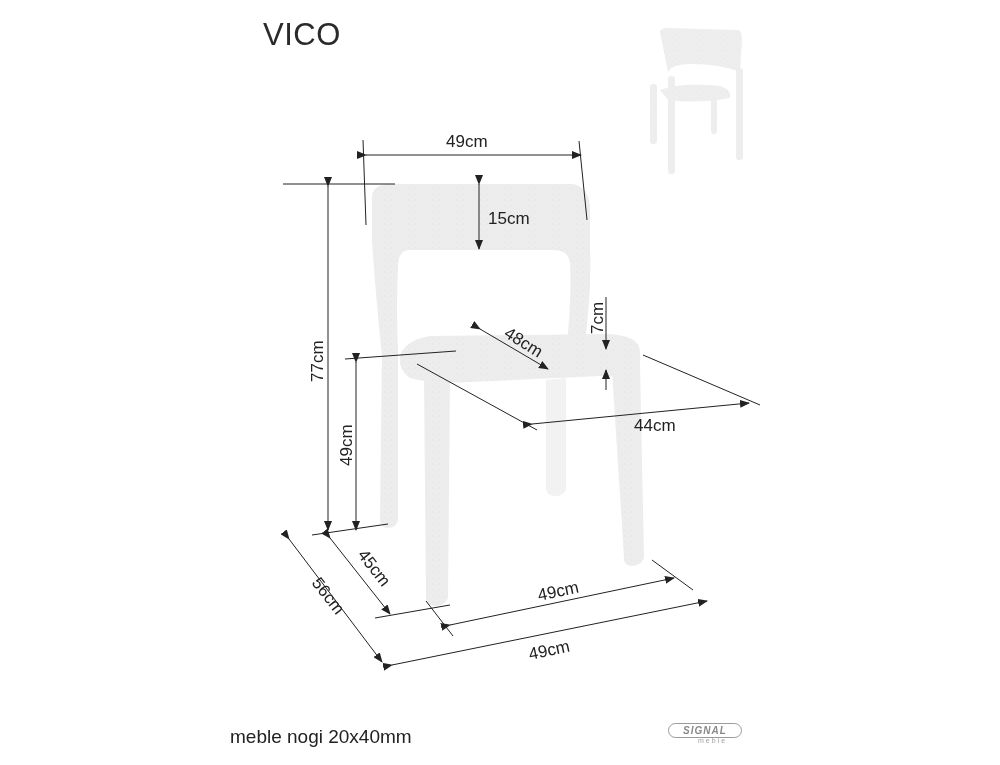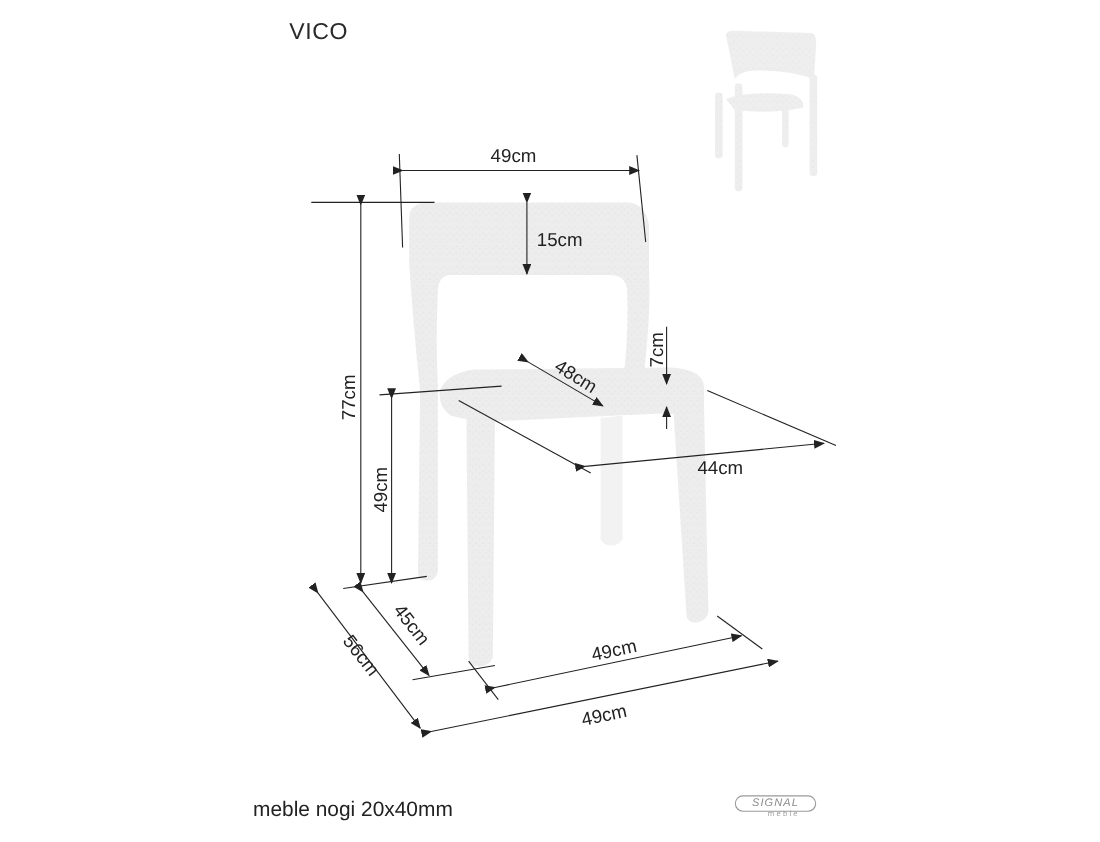--- a/index.html
+++ b/index.html
@@ -1,22 +1,22 @@
 <!DOCTYPE html>
 <html><head>
   <meta charset="utf-8">
   <style>
     html, body { margin: 0; padding: 0; background: #ffffff; }
     body { width: 1000px; height: 765px; position: relative; overflow: hidden;
            font-family: "Liberation Sans", sans-serif; color: #222222; }
-    .title { position: absolute; left: 263px; top: 17px; font-size: 21px; letter-spacing: 0.5px; color: #2a2a2a; }
+    .title { position: absolute; left: 263px; top: 17px; font-size: 31px; letter-spacing: 0.5px; color: #2a2a2a; }
     .footer-note { position: absolute; left: 230px; top: 726px; font-size: 19px; color: #222222; }
     .logo { position: absolute; left: 668px; top: 723px; width: 74px; height: 22px; }
     .logo-pill { position: absolute; left: 0; top: 0; width: 72px; height: 13px; border: 1px solid #9a9a9a;
-                 border-radius: 8px; font-size: 10px; font-weight: normal; font-style: italic; color: #8a8a8a;
+                 border-radius: 8px; font-size: 10px; font-weight: bold; font-style: italic; color: #8a8a8a;
                  text-align: center; line-height: 13px; letter-spacing: 1px; }
     .logo-sub { position: absolute; left: 30px; top: 14px; font-size: 7px; color: #a0a0a0; letter-spacing: 2px; }
     svg.drawing { position: absolute; left: 0; top: 0; }
     .dim { font-family: "Liberation Sans", sans-serif; font-size: 17px; fill: #222222; }
   </style>
 </head>
 <body>
 
 <div class="title">VICO</div>
 

